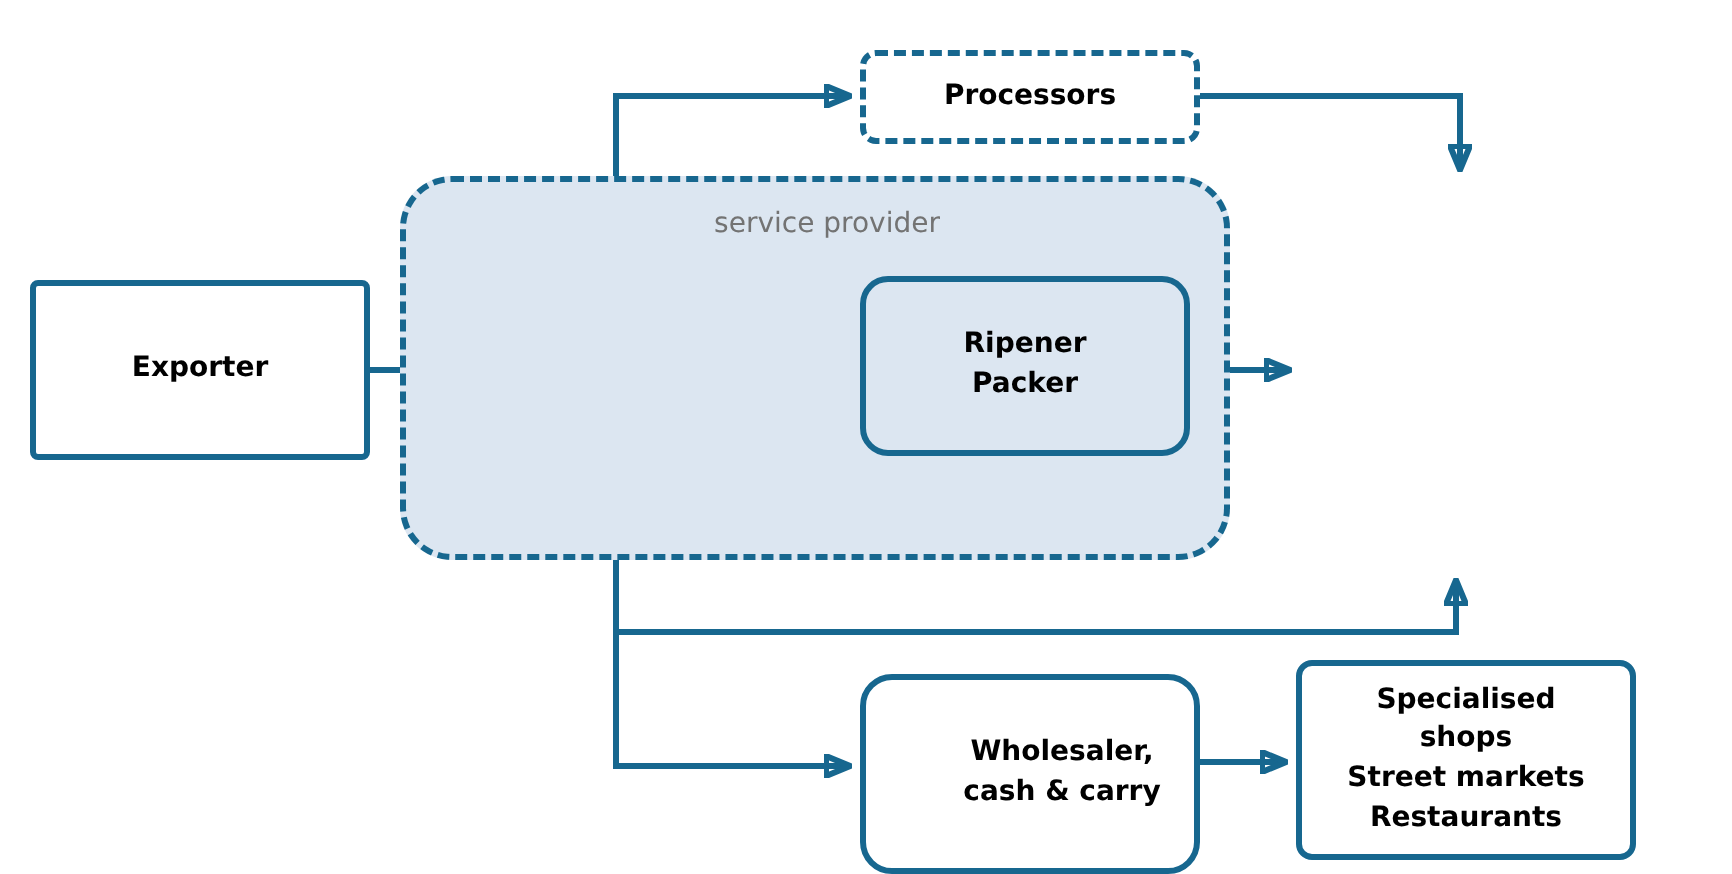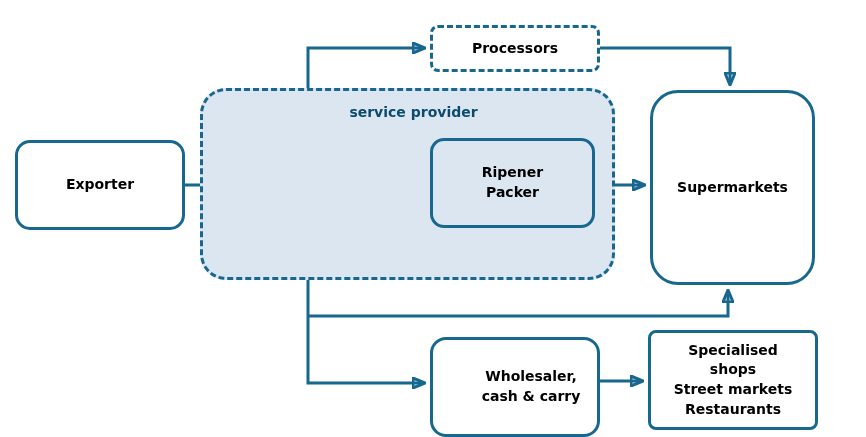--- a/index.html
+++ b/index.html
@@ -52,25 +52,25 @@
     border-radius: 26px;
     background: #DCE6F1;
     z-index: 1;
   }
   #service-provider-label {
     position: absolute;
     left: 12px; right: 0;
     top: 13px;
     text-align: center;
     font-size: 14px;
-    font-weight: bold;
-    color: #0c4a6e;
+    font-weight: normal;
+    color: #737373;
   }
 
-  #node-exporter      { left: 15px;  top: 140px; width: 170px; height: 90px;  border-radius: 15px; justify-content: center; }
+  #node-exporter      { left: 15px;  top: 140px; width: 170px; height: 90px;  border-radius: 4px; justify-content: center; }
   #node-importer      { left: 228px; top: 138px; width: 170px; height: 90px;  border-radius: 18px; z-index: 2; }
   #node-ripener       { left: 430px; top: 138px; width: 165px; height: 90px;  border-radius: 14px; z-index: 2; }
   #node-processors    { left: 430px; top: 25px;  width: 170px; height: 47px;  border-radius: 8px; }
   #node-supermarkets  { left: 650px; top: 90px;  width: 165px; height: 195px; border-radius: 28px; }
   #node-wholesaler    { left: 430px; top: 337px; width: 170px; height: 100px;  border-radius: 16px; padding-left: 32px; }
   #node-specialised   { left: 648px; top: 330px; width: 170px; height: 100px; border-radius: 8px; text-align: center; }
 
   #connector-layer {
     position: absolute;
     left: 0; top: 0;
@@ -116,23 +116,20 @@
 
   <div class="node dashed-box" id="node-processors">
     <span class="lbl">Processors</span>
   </div>
 
   <div class="node filled-box" id="node-ripener">
     <span class="lbl">Ripener
 Packer</span>
   </div>
 
-  <div class="node solid-box" id="node-supermarkets">
-    <span class="lbl">Supermarkets</span>
-  </div>
 
   <div class="node solid-box" id="node-wholesaler">
     <span class="lbl">Wholesaler,
 cash &amp; carry</span>
   </div>
 
   <div class="node solid-box" id="node-specialised">
     <span class="lbl">Specialised
 shops
 Street markets

